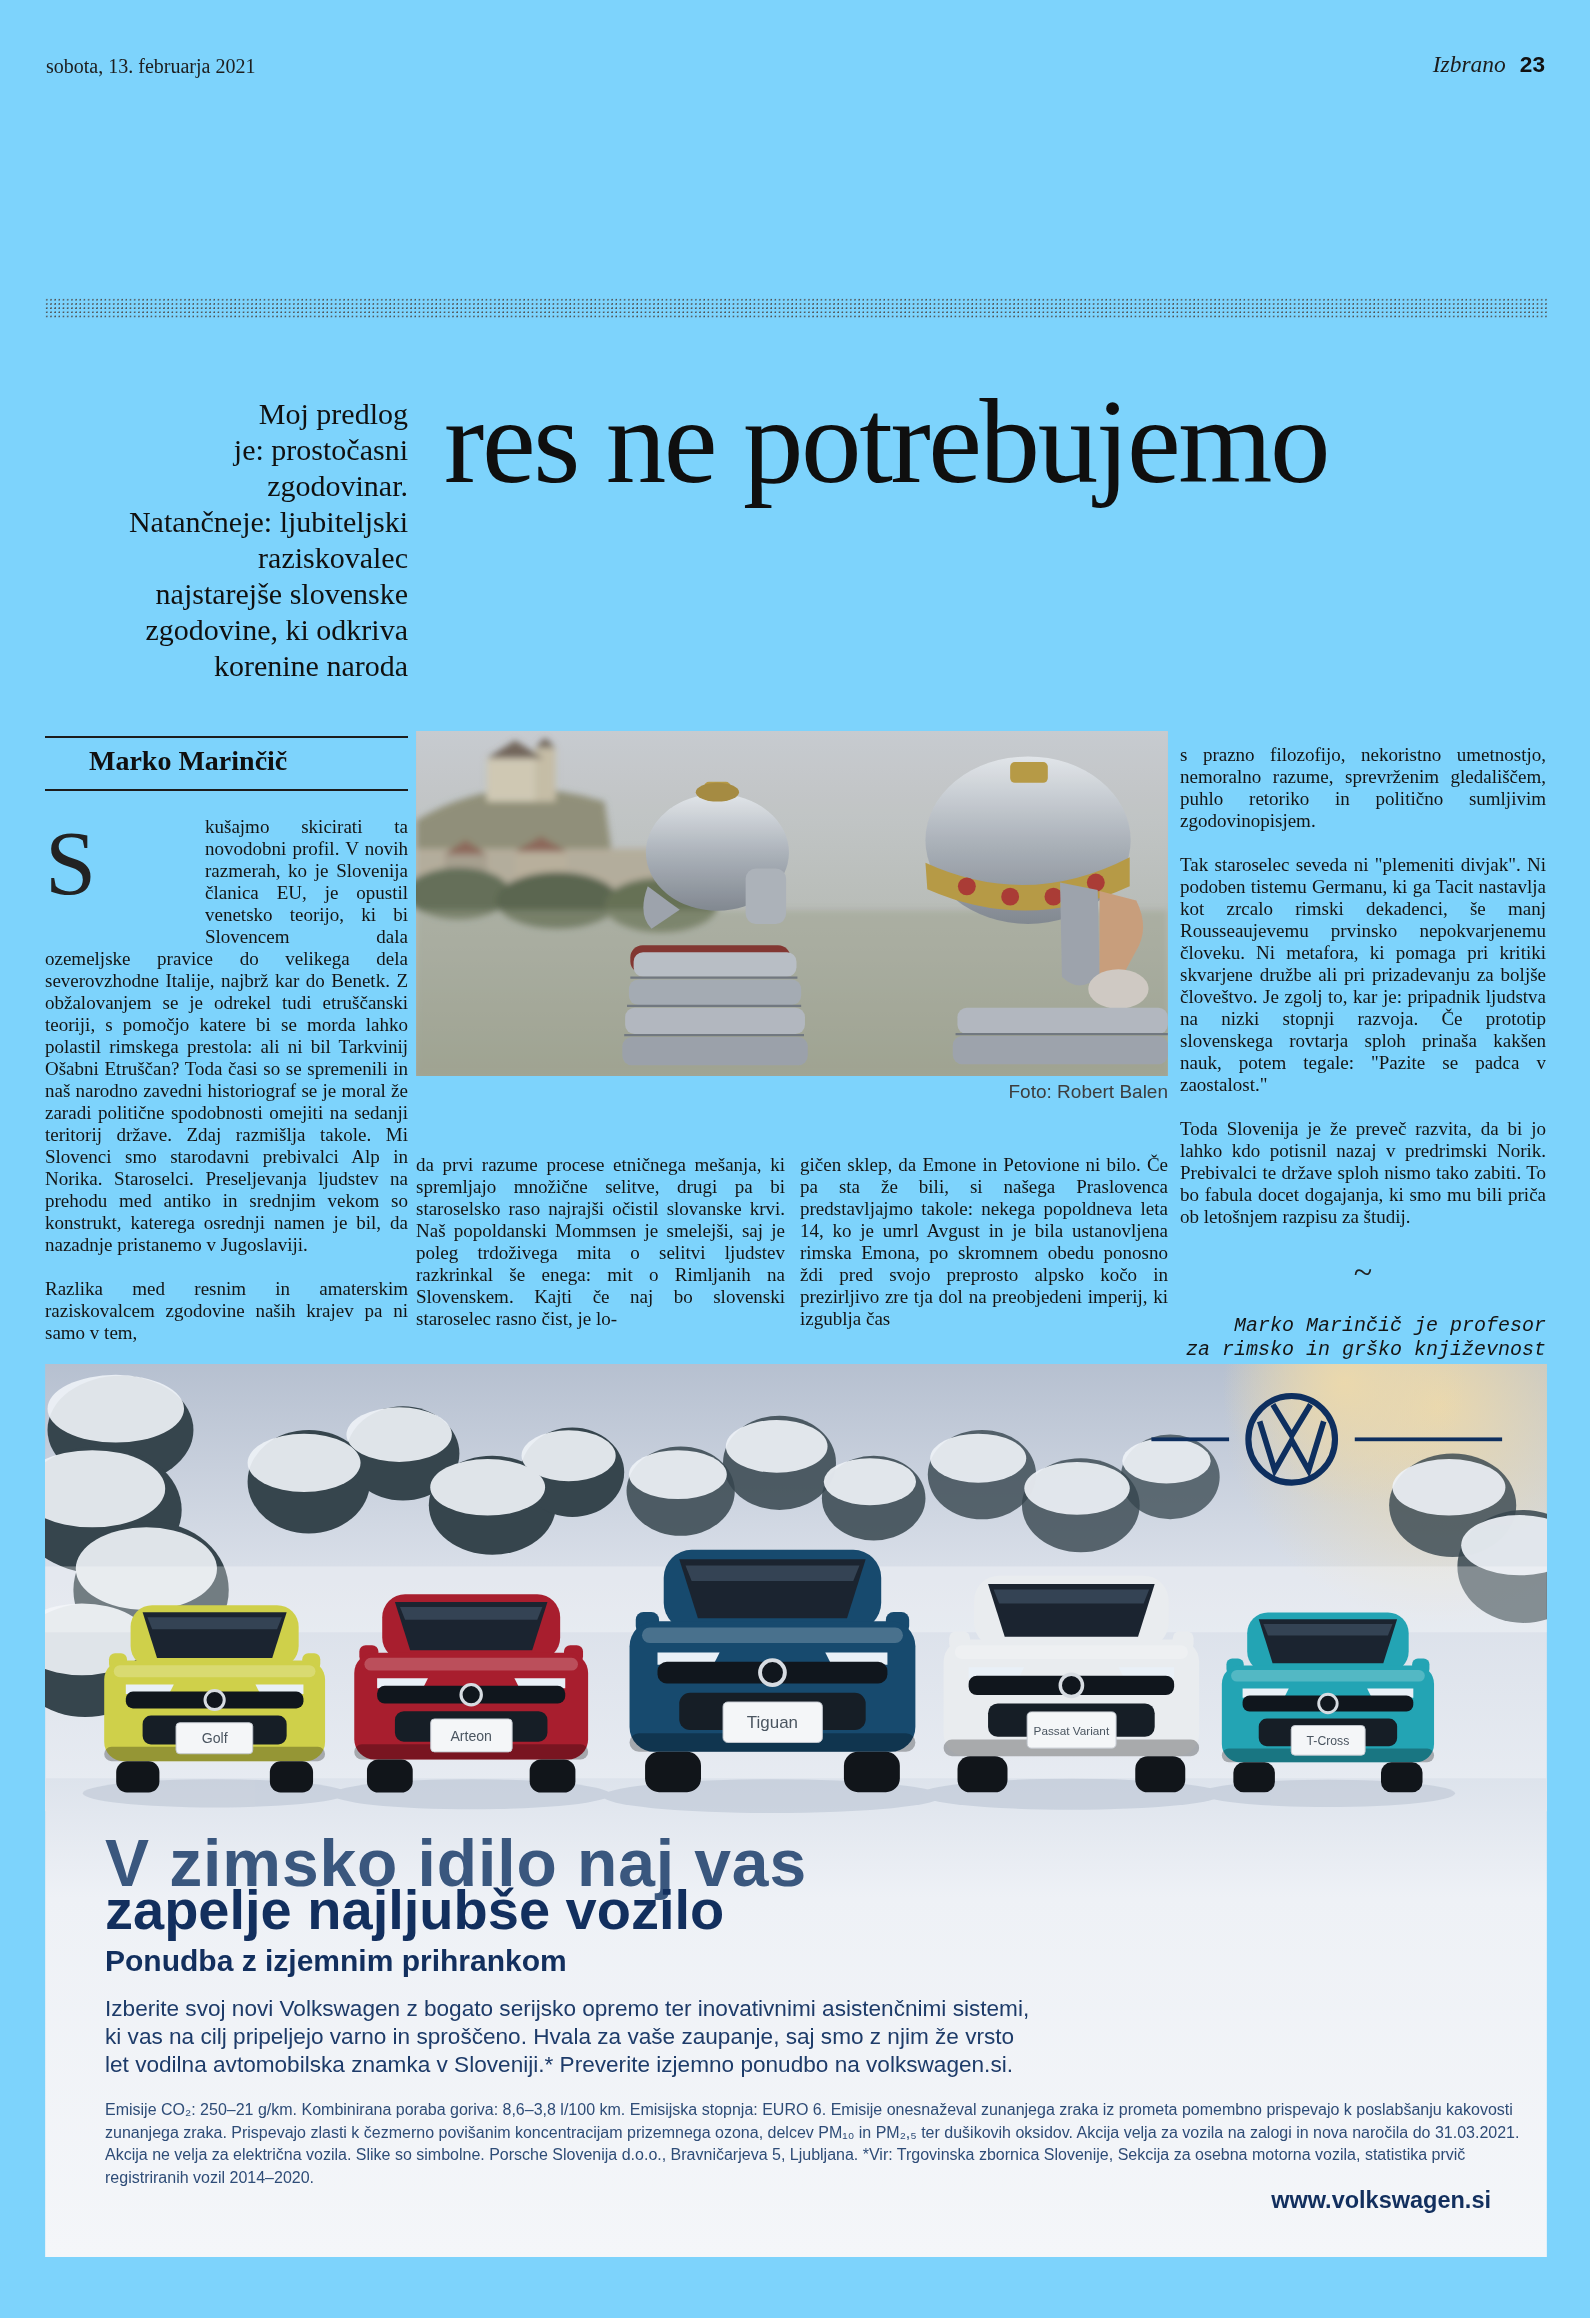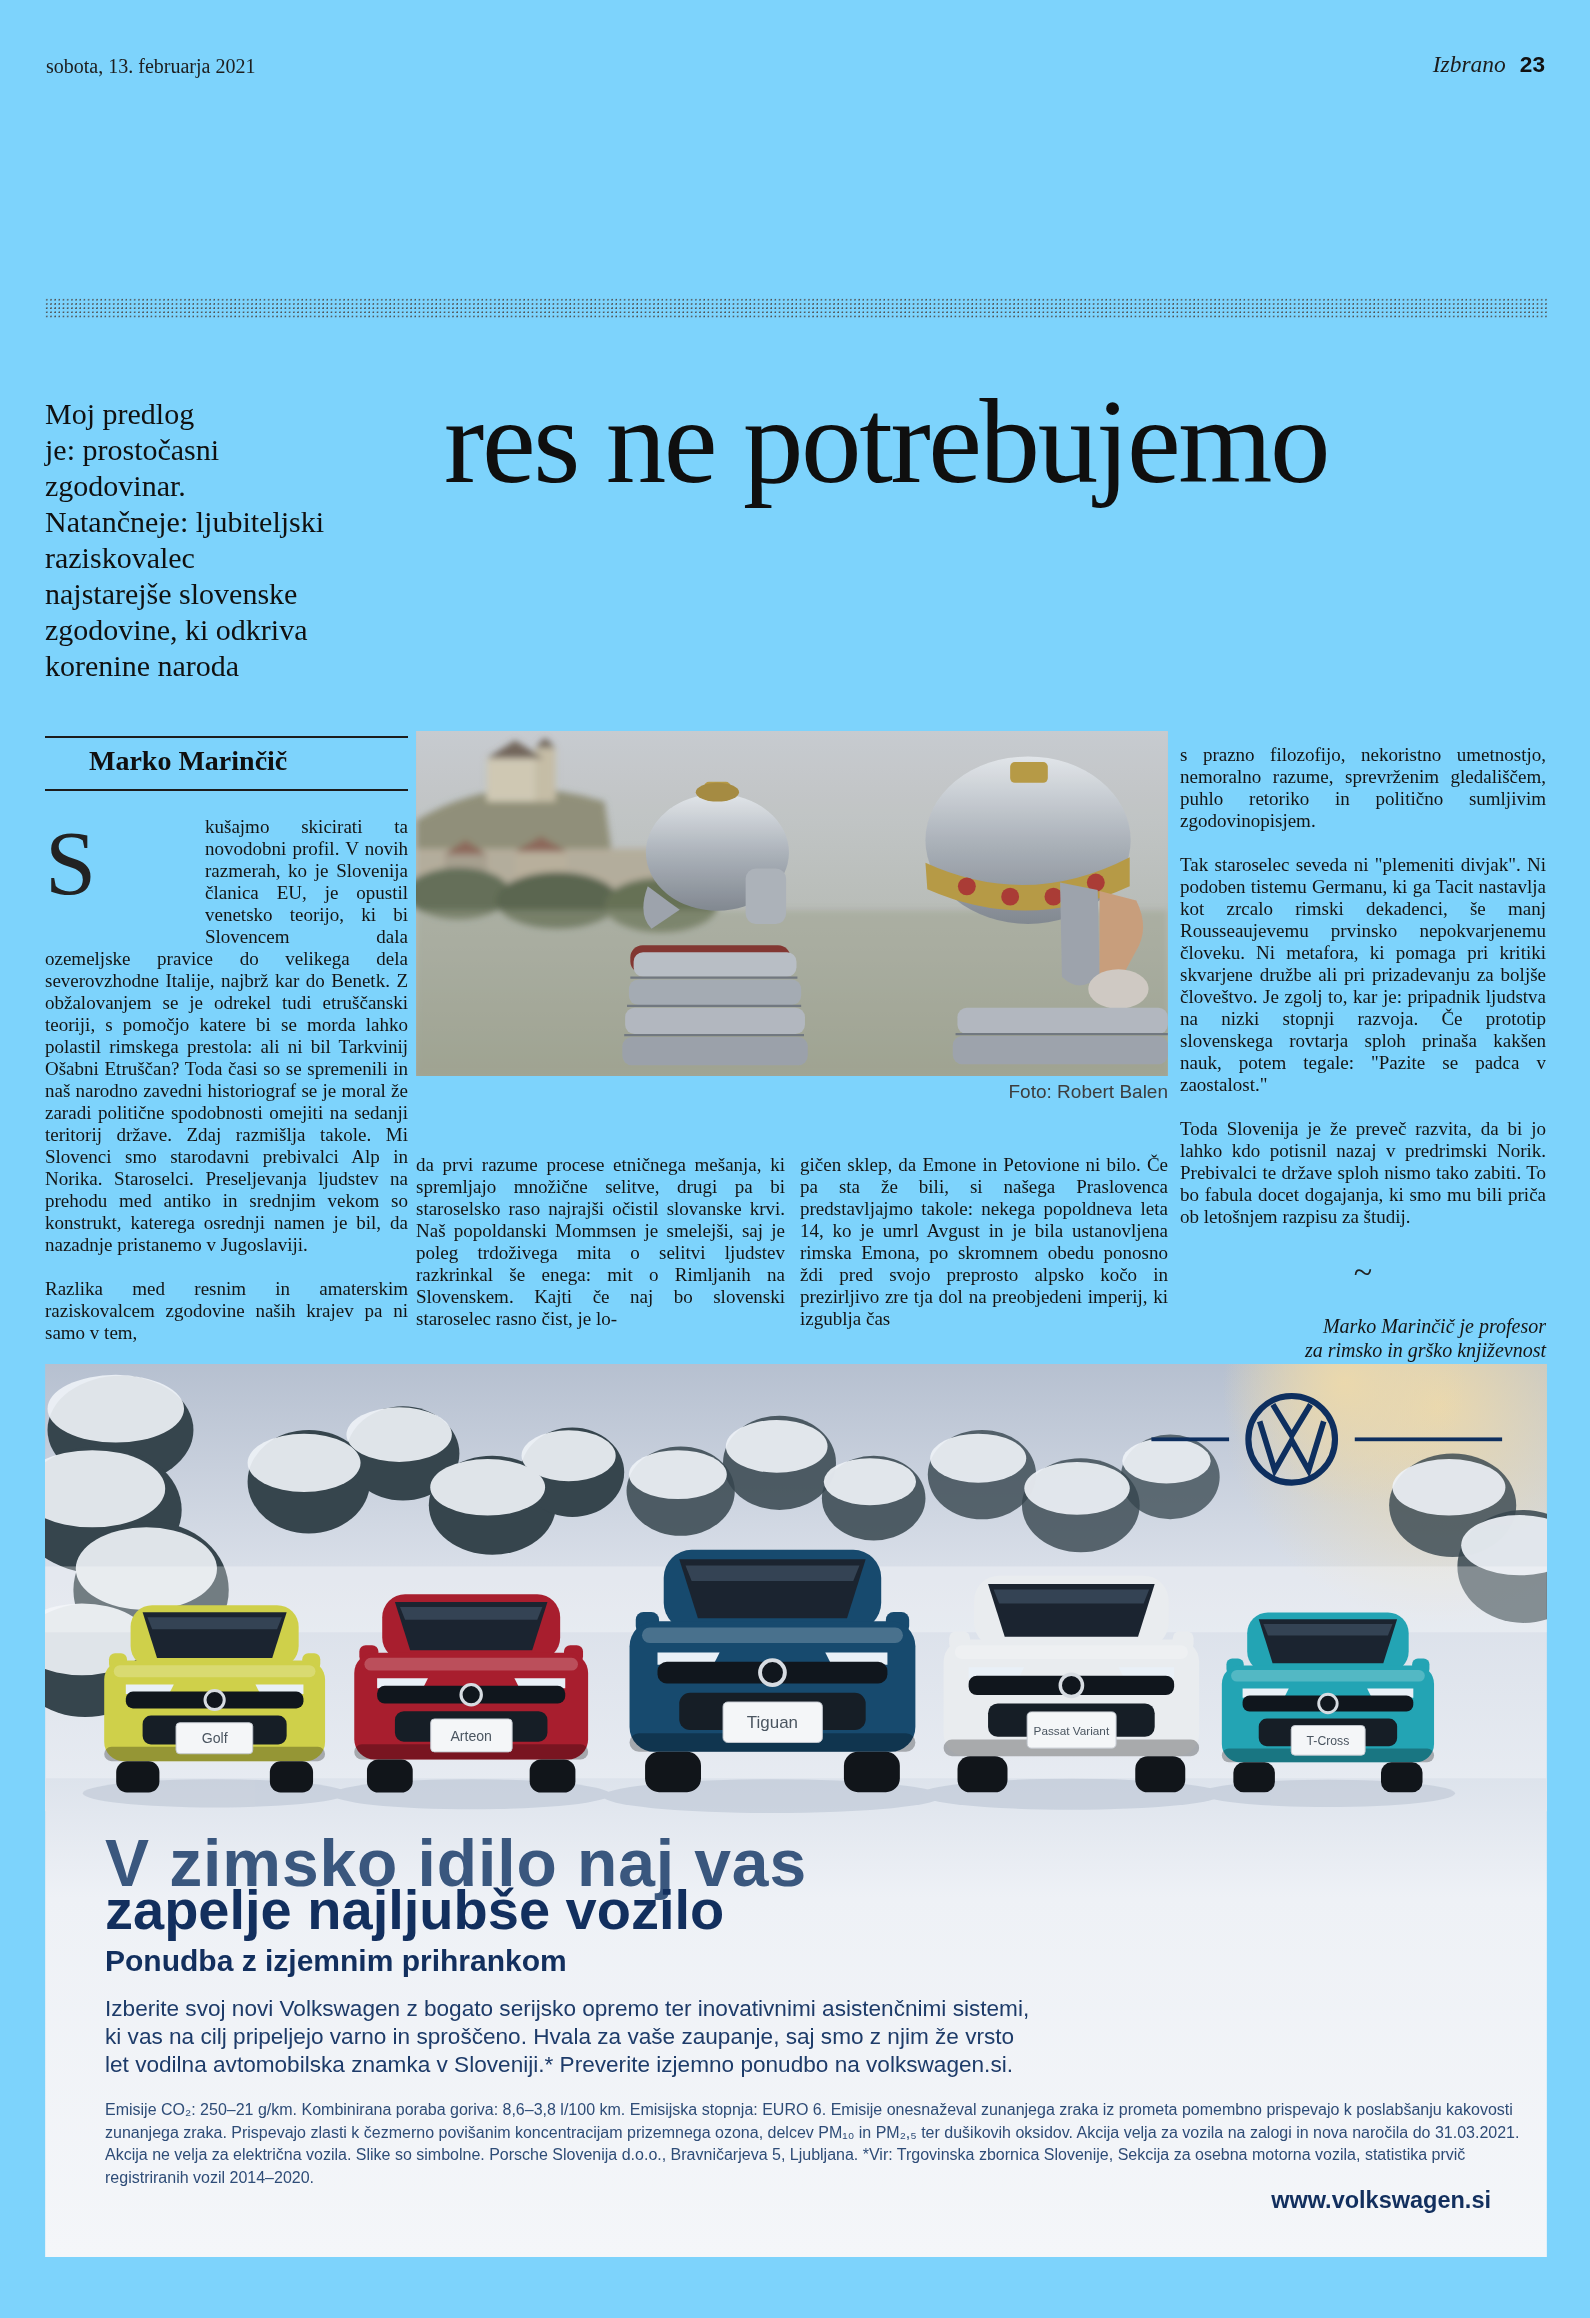--- a/index.html
+++ b/index.html
@@ -11,21 +11,21 @@
   .masthead-right{position:absolute;right:45px;top:51px;display:flex;align-items:baseline;gap:14px;}
   .masthead-section{font-style:italic;font-size:23.5px;color:#1d1d1d;}
   .masthead-page{font-family:"Liberation Sans",sans-serif;font-weight:700;font-size:22.6px;color:#111;}
 
   
   .dotband{position:absolute;left:45px;top:298px;width:1502px;height:21px;
            background-image:radial-gradient(circle at 1.9px 1.9px,#4f4f4f 0.8px,transparent 1px);
            background-size:4.2px 4.2px;}
 
   
-  .standfirst{position:absolute;left:45px;top:396px;width:363px;
+  .standfirst{position:absolute;left:45px;top:396px;width:363px;text-align:right;
               font-size:30px;line-height:36px;color:#101010;}
 
   
   .headline{position:absolute;left:444px;top:363px;width:1083px;font-size:121px;line-height:156px;
             letter-spacing:-2.4px;color:#0f0f0f;}
 
   
   .rule{position:absolute;left:45px;width:363px;height:1.9px;background:#1c1c1c;}
   .rule.r1{top:736px;} .rule.r2{top:789px;}
   .author{position:absolute;left:45px;top:745px;font-size:28px;font-weight:700;color:#101010;margin-left:44px;}
@@ -33,21 +33,21 @@
   
   .col{position:absolute;font-size:19px;line-height:22px;text-align:justify;color:#141414;}
   .col p{margin:0;}
   .col p + p{margin-top:22px;}
   .col1{left:45px;top:816px;width:363px;height:530px;}
   .col2{left:416px;top:1154px;width:369px;height:188px;}
   .col3{left:800px;top:1154px;width:368px;height:188px;}
   .col4{left:1180px;top:744px;width:366px;height:593px;}
   .dropcap{float:left;width:160px;height:125px;font-size:92px;line-height:94px;color:#222;}
   .divider-tilde{text-align:center;font-size:34px;line-height:34px;margin-top:27px;color:#222;}
-  .bio{margin-top:24.5px;text-align:right;font-style:italic;font-size:20px;line-height:24.5px;}
+  .bio{margin-top:24.5px;text-align:right;font-style:italic;font-size:20px;line-height:24.5px;font-family:Liberation Mono, monospace;}
 
   
   .photo{position:absolute;left:416px;top:731px;width:752px;height:345px;overflow:hidden;background:#b9bcb9;}
   .photo svg{display:block;}
   .photo-caption{position:absolute;left:416px;top:1081px;width:752px;text-align:right;
                  font-family:"Liberation Sans",sans-serif;font-weight:300;font-size:19px;color:#3d3d3d;}
 
   
   .ad{position:absolute;left:45px;top:1364px;width:1502px;height:893px;overflow:hidden;
       font-family:"Liberation Sans",sans-serif;}

